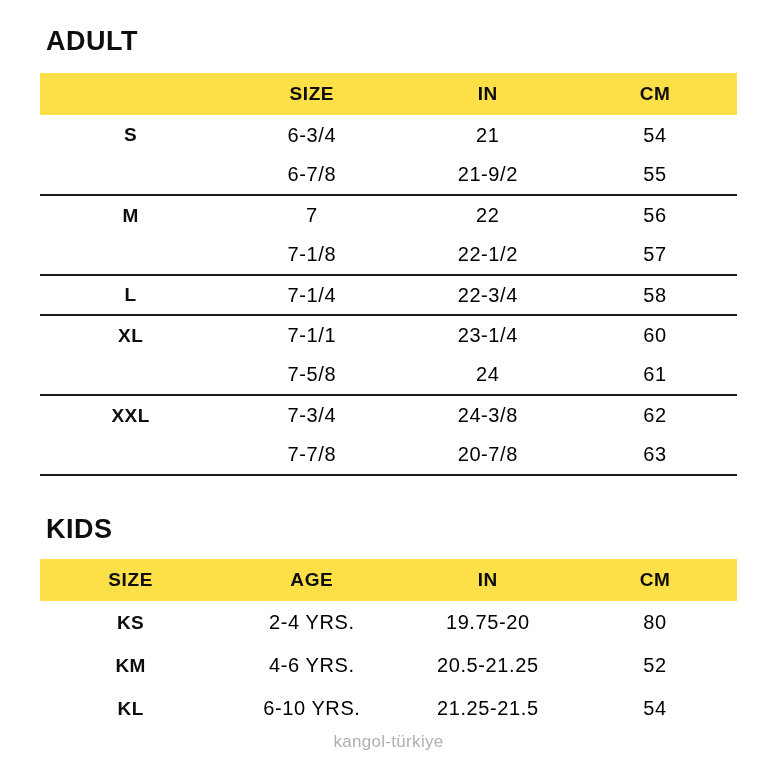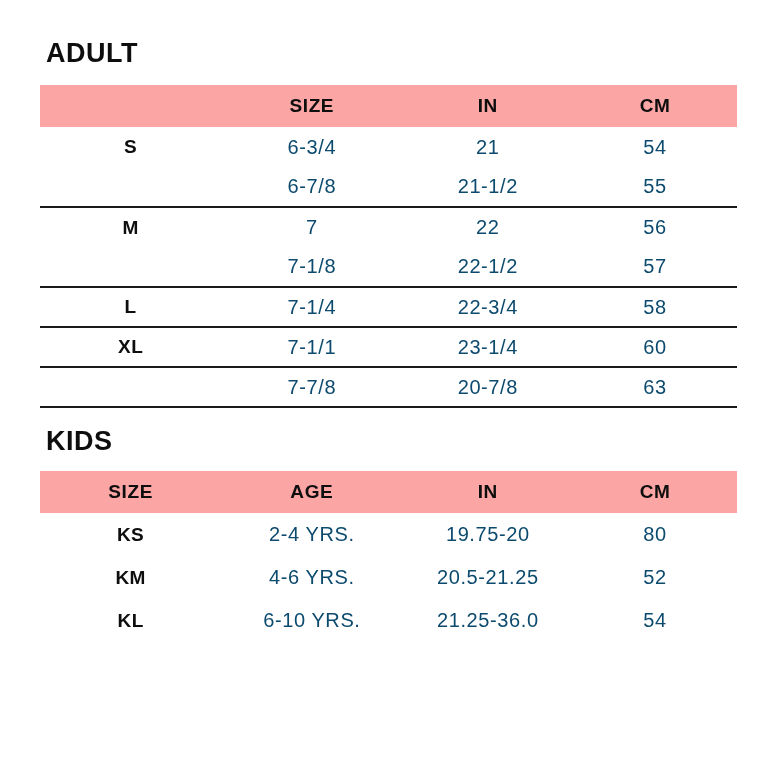--- a/index.html
+++ b/index.html
@@ -2,54 +2,54 @@
 <html><head>
 <meta charset="utf-8">
 <style>
   * { margin: 0; padding: 0; box-sizing: border-box; }
   html, body {
     width: 776px; height: 776px;
     background: #ffffff;
     font-family: "Liberation Sans", sans-serif;
     overflow: hidden;
   }
-  .page { width: 776px; height: 748px; padding: 12px 39px 0 40px; }
+  .page { width: 776px; height: 748px; padding: 0 39px 0 40px; }
 
   .section-heading {
     font-size: 27px;
     font-weight: 800;
     color: #0e0e0e;
     letter-spacing: 0.5px;
     padding-left: 6px;
   }
   .adult-heading { padding-top: 26px; margin-bottom: 16px; }
-  .kids-heading  { padding-top: 18px; margin-bottom: 14px; }
+  .kids-heading  { padding-top: 18px; margin-bottom: 14px; margin-top: 20px; }
 
   table { width: 100%; border-collapse: collapse; table-layout: fixed; }
   col.c1 { width: 26%; }
   col.c2 { width: 26%; }
   col.c3 { width: 24.5%; }
   col.c4 { width: 23.5%; }
 
-  thead tr { background: #fca5a5; height: 42px; }
+  thead tr { background: #fde047; height: 42px; }
   th.col-header {
     font-size: 19px;
     font-weight: 800;
     color: #0e0e0e;
     letter-spacing: 0.6px;
     text-align: center;
     vertical-align: middle;
   }
 
   tbody tr { height: 40px; }
   .kids-table tbody tr { height: 43px; }
 
   td {
     font-size: 20px;
-    color: #0c4a6e;
+    color: #000000;
     font-weight: 400;
     letter-spacing: 0.6px;
     text-align: center;
     vertical-align: middle;
   }
   th.row-label {
     font-size: 19px;
     font-weight: 800;
     color: #0e0e0e;
     letter-spacing: 0.4px;
@@ -92,21 +92,21 @@
     <tbody class="size-group">
       <tr>
         <th class="row-label">S</th>
         <td>6-3/4</td>
         <td>21</td>
         <td>54</td>
       </tr>
       <tr>
         <th class="row-label"></th>
         <td>6-7/8</td>
-        <td>21-1/2</td>
+        <td>21-9/2</td>
         <td>55</td>
       </tr>
     </tbody>
 
     <tbody class="size-group">
       <tr>
         <th class="row-label">M</th>
         <td>7</td>
         <td>22</td>
         <td>56</td>
@@ -128,23 +128,35 @@
       </tr>
     </tbody>
 
     <tbody class="size-group">
       <tr>
         <th class="row-label">XL</th>
         <td>7-1/1</td>
         <td>23-1/4</td>
         <td>60</td>
       </tr>
-    </tbody>
-
-    <tbody class="size-group">
+      <tr>
+        <th class="row-label"></th>
+        <td>7-5/8</td>
+        <td>24</td>
+        <td>61</td>
+      </tr>
+    </tbody>
+
+    <tbody class="size-group">
+      <tr>
+        <th class="row-label">XXL</th>
+        <td>7-3/4</td>
+        <td>24-3/8</td>
+        <td>62</td>
+      </tr>
       <tr>
         <th class="row-label"></th>
         <td>7-7/8</td>
         <td>20-7/8</td>
         <td>63</td>
       </tr>
     </tbody>
   </table>
 
   <div class="section-heading kids-heading">KIDS</div>
@@ -173,20 +185,21 @@
       </tr>
       <tr>
         <th class="row-label">KM</th>
         <td>4-6 YRS.</td>
         <td>20.5-21.25</td>
         <td>52</td>
       </tr>
       <tr>
         <th class="row-label">KL</th>
         <td>6-10 YRS.</td>
-        <td>21.25-36.0</td>
+        <td>21.25-21.5</td>
         <td>54</td>
       </tr>
     </tbody>
   </table>
 
+  <div class="footer">kangol-türkiye</div>
 
 </div>
 
 </body></html>

